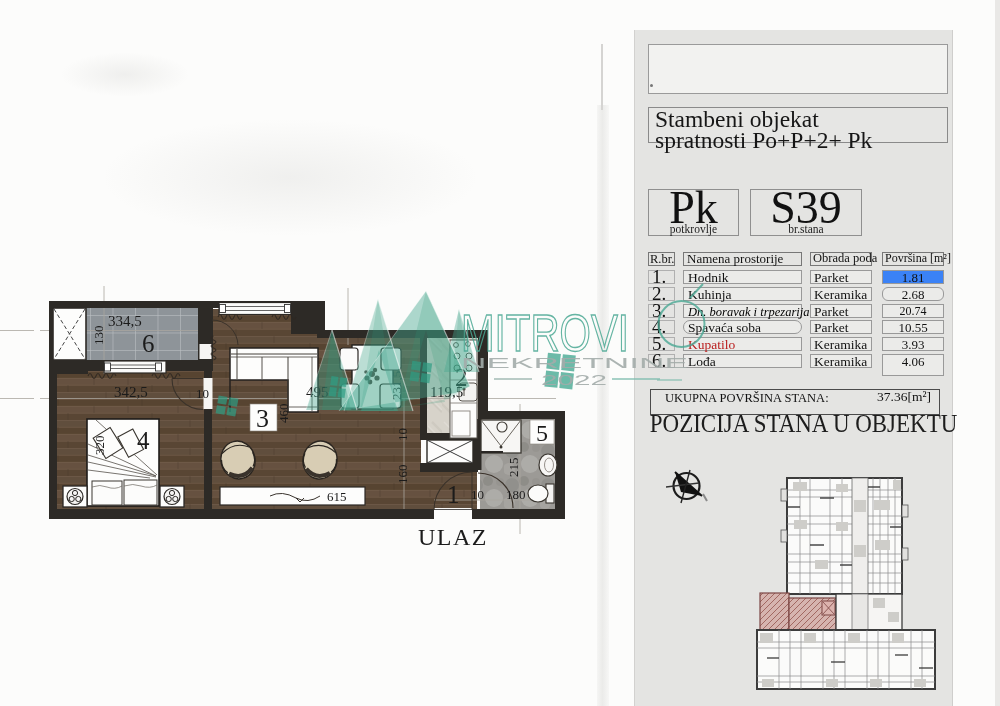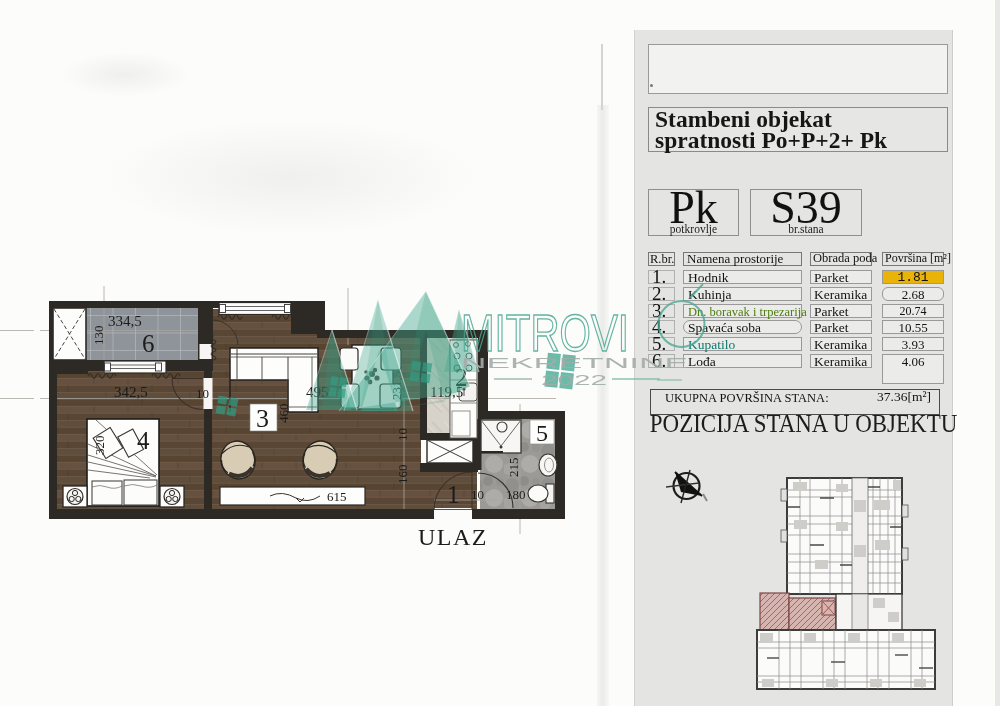--- a/index.html
+++ b/index.html
@@ -518,21 +518,21 @@
  </g>
 </g>
 </svg>
 
 <div class="abs" style="left:634px;top:30px;width:317px;height:676px;background:#e4e4e2;border-left:1px solid #d2d1cf;border-right:1px solid #cfcecc;"></div>
 
 <div class="box" style="left:648px;top:44px;width:300px;height:50px;background:#f2f2f0;border-color:#9a9a9a;"></div>
 
 <div class="abs" style="left:650px;top:84px;width:3px;height:3px;background:#777;border-radius:50%;"></div>
 
-<div class="box" style="left:648px;top:107px;width:300px;height:45px;border-color:#8a8a8a;background:#e6e6e4;font-weight:bold;">
+<div class="box" style="left:648px;top:107px;width:300px;height:36px;border-color:#8a8a8a;background:#e6e6e4;">
   <div style="position:absolute;left:6px;top:1px;font-size:23.5px;line-height:21px;color:#161616;white-space:nowrap;">Stambeni objekat<br>spratnosti Po+P+2+ Pk</div>
 </div>
 
 <div class="box" style="left:648px;top:189px;width:91px;height:47px;border-color:#8f8f8f;">
   <div style="position:absolute;left:0;right:0;top:-9px;text-align:center;font-size:46px;color:#111;">Pk</div>
   <div style="position:absolute;left:0;right:0;top:33px;text-align:center;font-size:11.5px;color:#222;">potkrovlje</div>
 </div>
 
 <div class="box" style="left:750px;top:189px;width:112px;height:47px;border-color:#8f8f8f;">
   <div style="position:absolute;left:0;right:0;top:-9px;text-align:center;font-size:46px;color:#111;">S39</div>
@@ -561,21 +561,21 @@
     </div>
 
 <div class="box" style="left:683px;top:270px;width:119px;height:14px;border-color:#999;background:#ebebe9;">
       <div style="position:absolute;left:4px;top:-1px;font-size:13.5px;color:#111;">Hodnik</div>
     </div>
 
 <div class="box" style="left:810px;top:270px;width:62px;height:14px;border-color:#999;background:#ebebe9;">
       <div style="position:absolute;left:3px;top:-1px;font-size:13.5px;color:#111;">Parket</div>
     </div>
 
-<div class="box" style="left:882px;top:270px;width:62px;height:14px;border-color:#999;background:#eab308;font-family:Liberation Mono, monospace;">
+<div class="box" style="left:882px;top:270px;width:62px;height:14px;border-color:#999;background:#3b82f6;">
       <div style="position:absolute;left:0;right:0;top:-1px;text-align:center;font-size:13px;color:#111;">1.81</div>
     </div>
 
 <div class="box" style="left:648px;top:287px;width:27px;height:14px;border-color:#b0b0b0;">
       <div style="position:absolute;left:3px;top:-5px;font-size:19px;color:#111;">2.</div>
     </div>
 
 <div class="box" style="left:683px;top:287px;width:119px;height:14px;border-color:#999;background:#ebebe9;">
       <div style="position:absolute;left:4px;top:-1px;font-size:13.5px;color:#111;">Kuhinja</div>
     </div>
@@ -586,21 +586,21 @@
 
 <div class="box" style="left:882px;top:287px;width:62px;height:14px;border-color:#999;background:#ebebe9;border-radius:6px;">
       <div style="position:absolute;left:0;right:0;top:-1px;text-align:center;font-size:13px;color:#111;">2.68</div>
     </div>
 
 <div class="box" style="left:648px;top:304px;width:27px;height:14px;border-color:#b0b0b0;">
       <div style="position:absolute;left:3px;top:-5px;font-size:19px;color:#111;">3.</div>
     </div>
 
 <div class="box" style="left:683px;top:304px;width:119px;height:14px;border-color:#999;background:#ebebe9;">
-      <div style="position:absolute;left:4px;top:0px;font-size:12.5px;color:#4d7c0f;white-space:nowrap;">Dn. boravak i trpezarija</div>
+      <div style="position:absolute;left:4px;top:0px;font-size:12.5px;color:#000000;white-space:nowrap;font-style:italic;">Dn. boravak i trpezarija</div>
     </div>
 
 <div class="box" style="left:810px;top:304px;width:62px;height:14px;border-color:#999;background:#ebebe9;">
       <div style="position:absolute;left:3px;top:-1px;font-size:13.5px;color:#111;">Parket</div>
     </div>
 
 <div class="box" style="left:882px;top:304px;width:62px;height:14px;border-color:#999;background:#ebebe9;">
       <div style="position:absolute;left:0;right:0;top:-1px;text-align:center;font-size:12px;color:#111;">20.74</div>
     </div>
 
@@ -618,21 +618,21 @@
 
 <div class="box" style="left:882px;top:320px;width:62px;height:14px;border-color:#999;background:#ebebe9;">
       <div style="position:absolute;left:0;right:0;top:-1px;text-align:center;font-size:13px;color:#111;">10.55</div>
     </div>
 
 <div class="box" style="left:648px;top:337px;width:27px;height:14px;border-color:#b0b0b0;">
       <div style="position:absolute;left:3px;top:-5px;font-size:19px;color:#111;">5.</div>
     </div>
 
 <div class="box" style="left:683px;top:337px;width:119px;height:14px;border-color:#999;background:#ebebe9;">
-      <div style="position:absolute;left:4px;top:-1px;font-size:13.5px;color:#0f766e;">Kupatilo</div>
+      <div style="position:absolute;left:4px;top:-1px;font-size:13.5px;color:#b91c1c;">Kupatilo</div>
     </div>
 
 <div class="box" style="left:810px;top:337px;width:62px;height:14px;border-color:#999;background:#ebebe9;">
       <div style="position:absolute;left:3px;top:-1px;font-size:13.5px;color:#111;">Keramika</div>
     </div>
 
 <div class="box" style="left:882px;top:337px;width:62px;height:14px;border-color:#999;background:#ebebe9;">
       <div style="position:absolute;left:0;right:0;top:-1px;text-align:center;font-size:13px;color:#111;">3.93</div>
     </div>
 
@@ -641,21 +641,21 @@
     </div>
 
 <div class="box" style="left:683px;top:354px;width:119px;height:14px;border-color:#999;background:#ebebe9;">
       <div style="position:absolute;left:4px;top:-1px;font-size:13.5px;color:#111;">Lođa</div>
     </div>
 
 <div class="box" style="left:810px;top:354px;width:62px;height:14px;border-color:#999;background:#ebebe9;">
       <div style="position:absolute;left:3px;top:-1px;font-size:13.5px;color:#111;">Keramika</div>
     </div>
 
-<div class="box" style="left:882px;top:354px;width:62px;height:30px;border-color:#999;background:#ebebe9;">
+<div class="box" style="left:882px;top:354px;width:62px;height:22px;border-color:#999;background:#ebebe9;">
       <div style="position:absolute;left:0;right:0;top:-1px;text-align:center;font-size:13px;color:#111;">4.06</div>
     </div>
 
 <div class="box" style="left:650px;top:389px;width:290px;height:26px;border:1.4px solid #4a4a4a;">
   <div style="position:absolute;left:14px;top:1px;font-size:12.5px;color:#111;white-space:nowrap;">UKUPNA POVRŠINA STANA:</div>
   <div style="position:absolute;right:8px;top:-1px;font-size:13.5px;color:#111;">37.36[m²]</div>
 </div>
 
 <div class="abs" style="left:634px;top:409px;width:317px;text-align:center;font-size:25.5px;color:#1d1d1d;white-space:nowrap;transform:scaleX(0.90);transform-origin:50% 0;">POZICIJA STANA U OBJEKTU</div>
 

